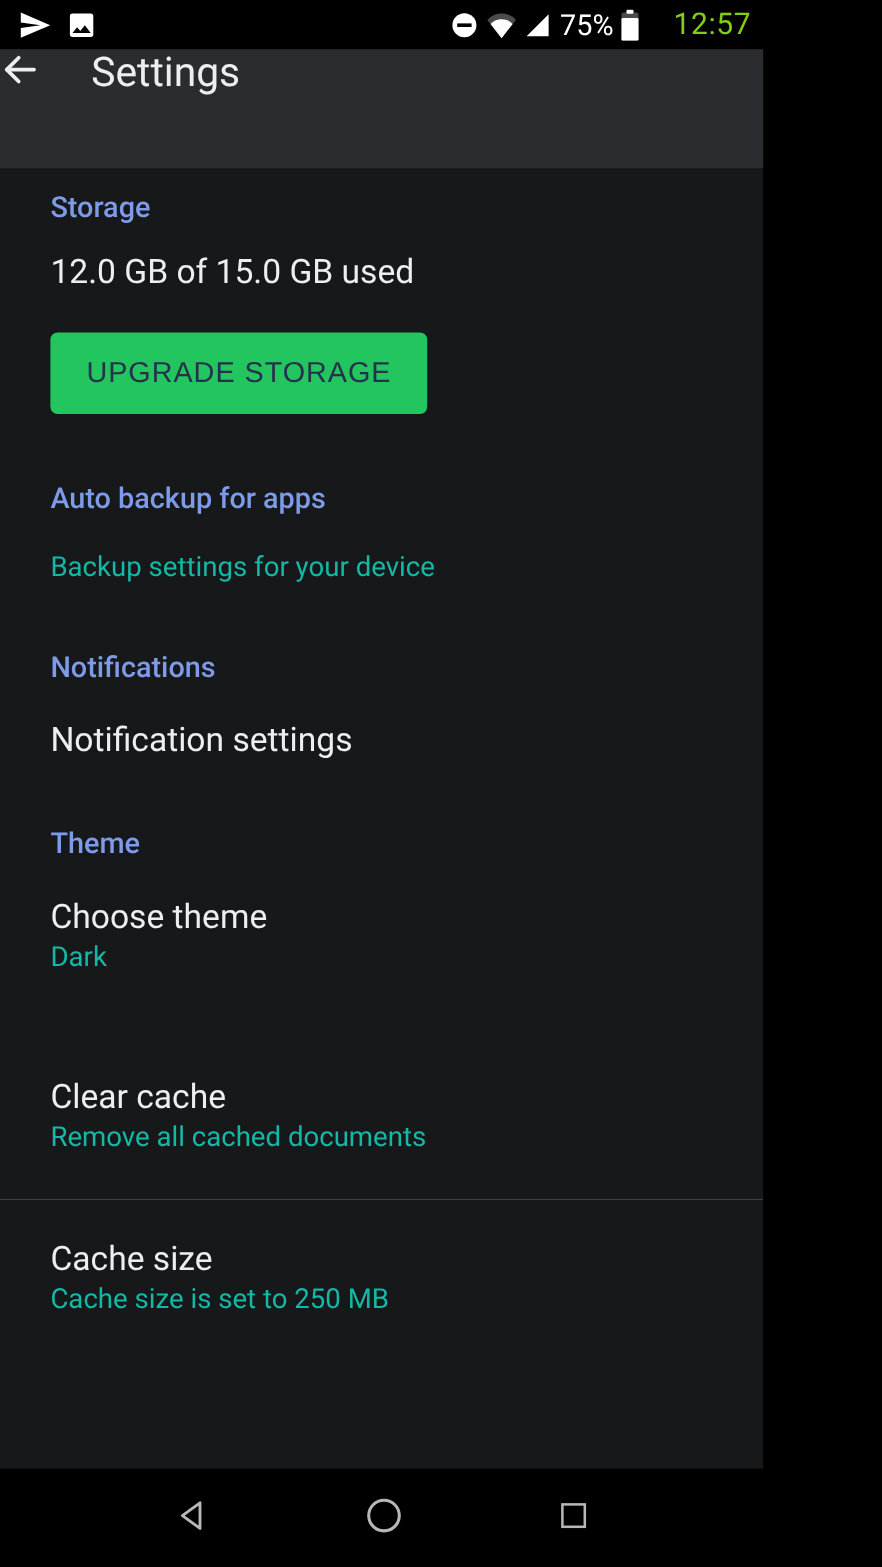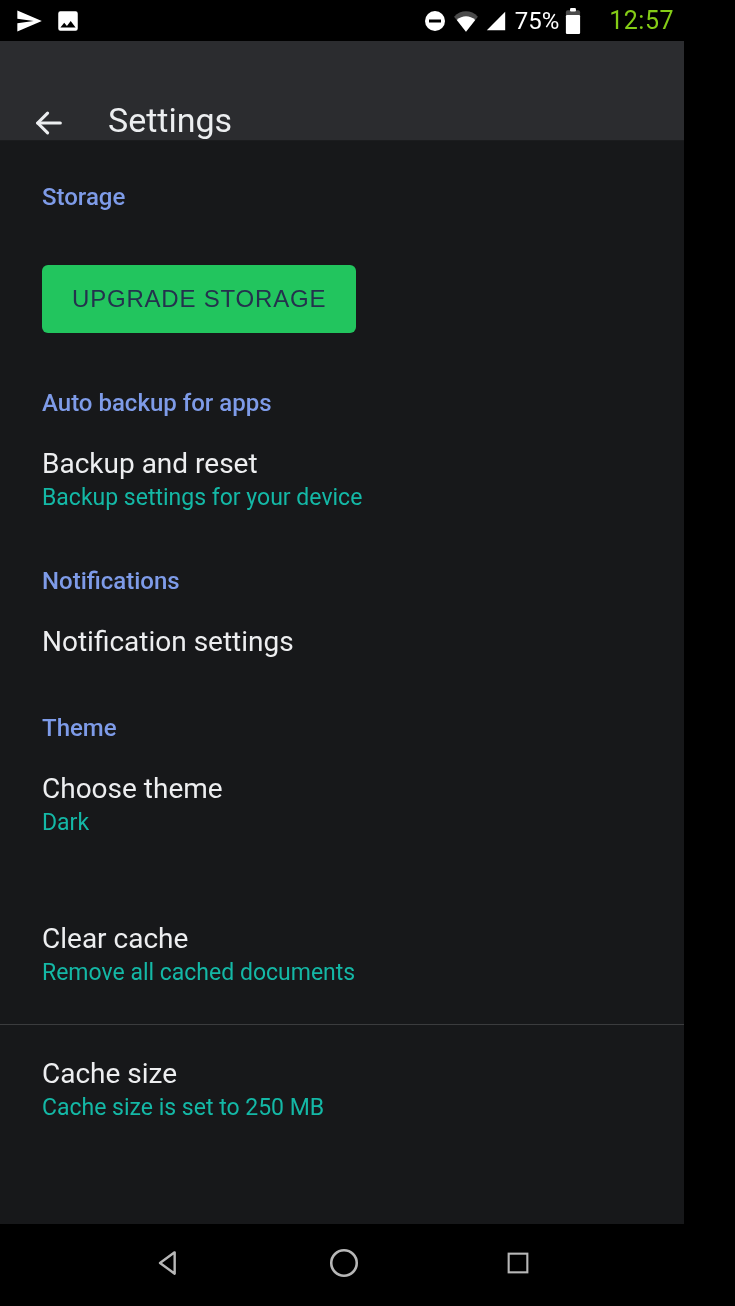--- a/index.html
+++ b/index.html
@@ -5,21 +5,21 @@
 * { margin: 0; padding: 0; box-sizing: border-box; }
 html, body {
   width: 735px;
   height: 1306px;
   background: #000;
   font-family: Roboto, -apple-system, "Helvetica Neue", Arial, sans-serif;
   overflow: hidden;
   color: #eceef0;
 }
 .screen {
-  width: 684px;
+  width: 636px;
   height: 1306px;
   display: flex;
   flex-direction: column;
 }
 .status-bar {
   height: 41px;
   background: #000;
   display: flex;
   align-items: center;
   justify-content: space-between;
@@ -28,38 +28,37 @@
 .status-left { display: flex; align-items: center; gap: 12px; }
 .status-right { display: flex; align-items: center; gap: 6px; }
 .status-right .pct { font-size: 24px; color: #fff; margin-left: 2px; }
 .status-right .time { font-size: 25px; color: #84cc16; margin-left: 22px; letter-spacing: 0.5px; text-align: center; }
 .icon { display: inline-flex; }
 
 .app-bar {
   height: 100px;
   background: #2b2c2f;
   display: flex;
-  align-items: flex-end;
-  padding-left: 32px;
+  align-items: flex-start;
   gap: 42px;
   border-bottom: 1px solid #1b1c1e;
 }
 .app-title {
   font-size: 34px;
   font-weight: 400;
   color: #eceef0;
 }
 
 .content {
   flex: 1;
   background: #17181a;
   overflow: hidden;
 }
 .section {
-  padding: 42px 42px 0 42px;
+  padding: 18px 42px 0 42px;
 }
 .section-header {
   color: #7e9be8;
   font-size: 24px;
   font-weight: 500;
   margin-bottom: 22px;
 }
 .section-sub {
   color: #edeef0;
   font-size: 28px;
@@ -167,30 +166,30 @@
           <polyline points="11 5 4 12 11 19"></polyline>
         </svg>
     </span>
     <span class="app-title">Settings</span>
   </div>
 
   <div class="content">
 
     <div class="section">
       <div class="section-header">Storage</div>
+      <div class="section-sub">12.0 GB of 15.0 GB used</div>
       <button class="upgrade-btn">UPGRADE STORAGE</button>
     </div>
 
     <div class="spacer-large"></div>
 
     <div class="section" style="padding-top:0">
       <div class="section-header">Auto backup for apps</div>
     </div>
     <div class="item">
-      <div class="item-title">Backup and reset</div>
       <div class="item-sub">Backup settings for your device</div>
     </div>
 
     <div class="spacer-large"></div>
 
     <div class="section" style="padding-top:0">
       <div class="section-header">Notifications</div>
     </div>
     <div class="item">
       <div class="item-title">Notification settings</div>

